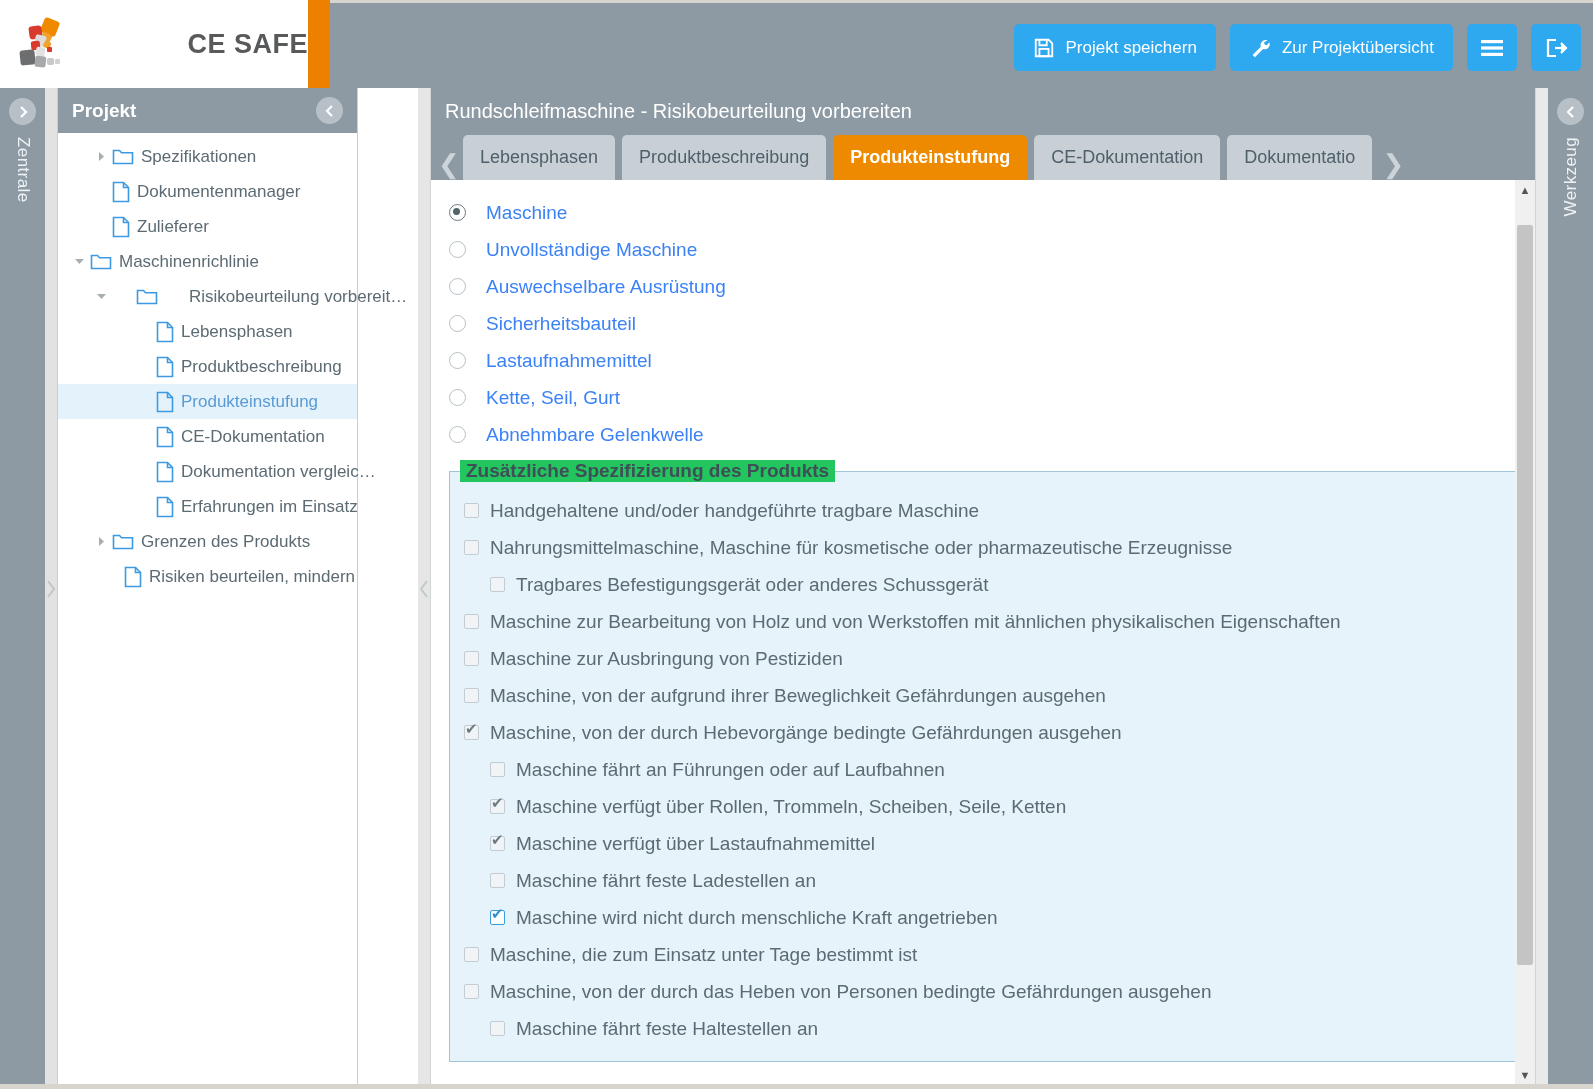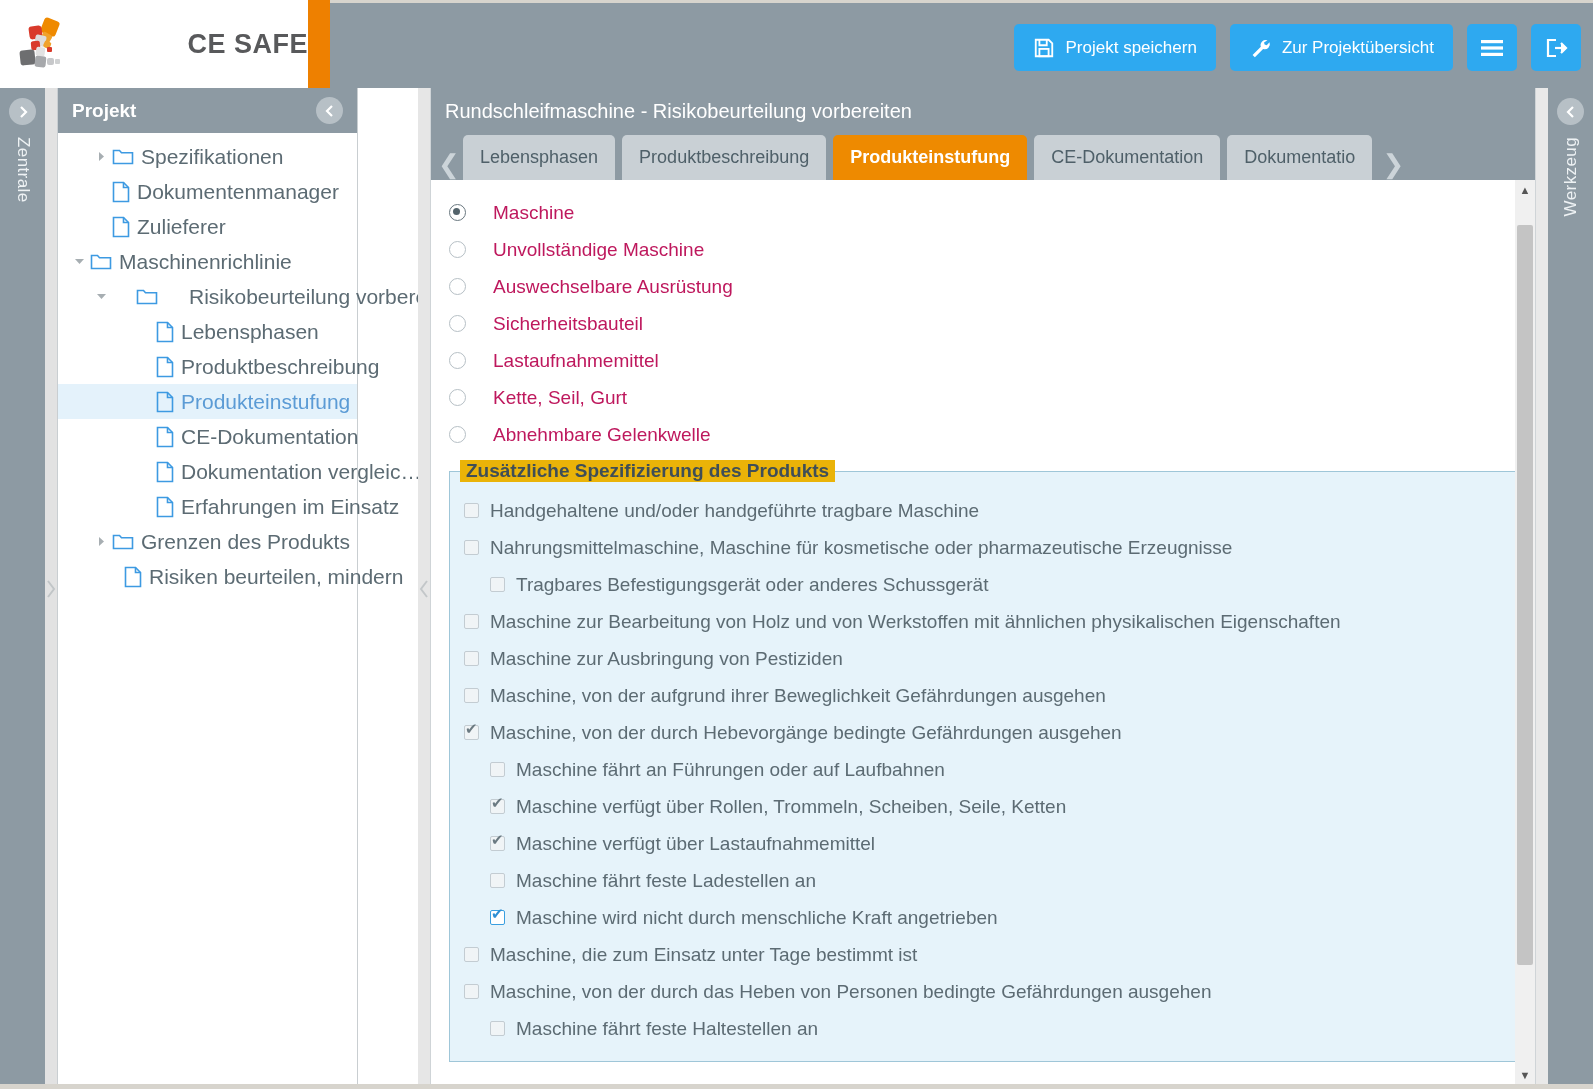--- a/index.html
+++ b/index.html
@@ -51,21 +51,21 @@
   .tree-panel { position:absolute; left:57px; top:88px; width:301px; height:1001px;
                 background:#fff; border:1px solid #c9ced1; border-top:none; }
   .tree-head { height:45px; background:#8d9aa3; display:flex; align-items:center;
                padding:0 14px; justify-content:space-between; }
   .tree-head-title { color:#fff; font-size:19px; font-weight:bold; }
   .tree-body { padding-top:6px; }
   .tnode { display:flex; align-items:center; height:35px; padding-right:6px; cursor:pointer; white-space:nowrap; }
   .tnode.sel { background:#e4f2fb; }
   .tnode.sel .tlabel { color:#5b9bd5; }
   .twist { width:22px; display:flex; justify-content:center; align-items:center; flex:0 0 auto; }
-  .tlabel { font-size:21px; color:#5c6b73; margin-left:7px;text-align:center; }
+  .tlabel { font-size:17px; color:#5c6b73; margin-left:7px;text-align:center; }
   .ticon { flex:0 0 auto; display:flex; }
 
   
   .main { position:absolute; left:430px; top:88px; width:1106px; height:1001px; background:#fff;
           border:1px solid #cfd4d7; border-top:none; }
   .main-head { background:#8d9aa3; padding:0; }
   .main-title { color:#fff; font-size:20px; padding:12px 0 12px 14px; }
   .tabbar { display:flex; align-items:flex-end; padding:0 0 0 4px; height:45px; position:relative; }
   .tabarrow { width:28px; display:flex; align-items:center; justify-content:center; color:#ccd4d9; font-size:26px; cursor:pointer; flex:0 0 auto; }
   .tab { background:#c9d0d5; color:#4f6069; font-size:18px; height:45px; display:flex; align-items:center;
@@ -81,26 +81,26 @@
   .vscroll .arrow { height:20px; display:flex; align-items:center; justify-content:center; color:#555; font-size:11px; }
   .vscroll .thumb { position:absolute; left:2px; width:16px; top:45px; height:740px; background:#c4c4c4; border-radius:2px; }
 
   
   .radio-row { display:flex; align-items:center; height:37px; }
   .radio { width:17px; height:17px; border-radius:50%; border:1.6px solid #b6bfc5; background:#fff;
            flex:0 0 auto; position:relative; }
   .radio.on { border-color:#6a7880; }
   .radio.on::after { content:""; position:absolute; left:3.4px; top:3.4px; width:7px; height:7px;
                      border-radius:50%; background:#53636b; }
-  .radio-label { margin-left:27px; font-size:19px; color:#be185d; }
+  .radio-label { margin-left:20px; font-size:19px; color:#3b82f6; }
 
   
   .fs { margin-top:18px; border:1px solid #9fc6d8; background:#e6f3fa; position:relative;
         padding:20px 14px 14px 14px; }
-  .fs-legend { position:absolute; top:-12px; left:10px; background:#eab308; padding:0 6px;
+  .fs-legend { position:absolute; top:-12px; left:10px; background:#22c55e; padding:0 6px;
                font-size:19px; color:#3f4e57; font-weight:bold; }
   .cb-row { display:flex; align-items:center; min-height:37px; }
   .cb-row.ind1 { padding-left:26px; }
   .cb { width:15px; height:15px; border:1.4px solid #c3ccd2; background:#f0f4f6; flex:0 0 auto;
         position:relative; border-radius:2px; }
   .cb.checked::after { content:"✔"; position:absolute; left:0px; top:-5px; font-size:15px; color:#6b7a82; line-height:1; }
   .cb.blue { border-color:#3a9fe0; background:#fff; }
   .cb.blue::after { color:#2f8fd4; }
   .cb-label { margin-left:11px; font-size:19px; color:#5c6b73; white-space:nowrap; }
 

